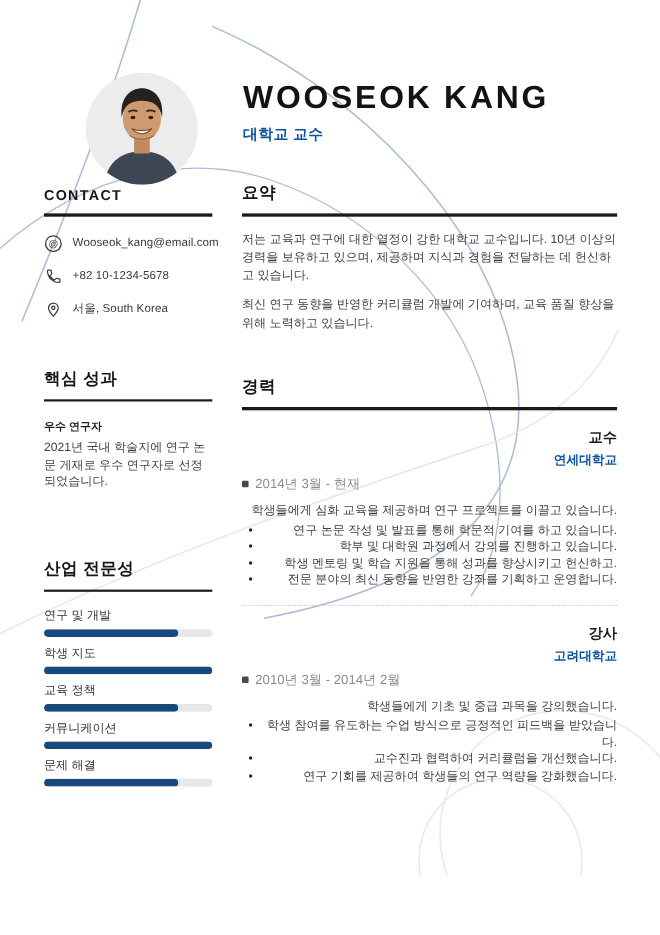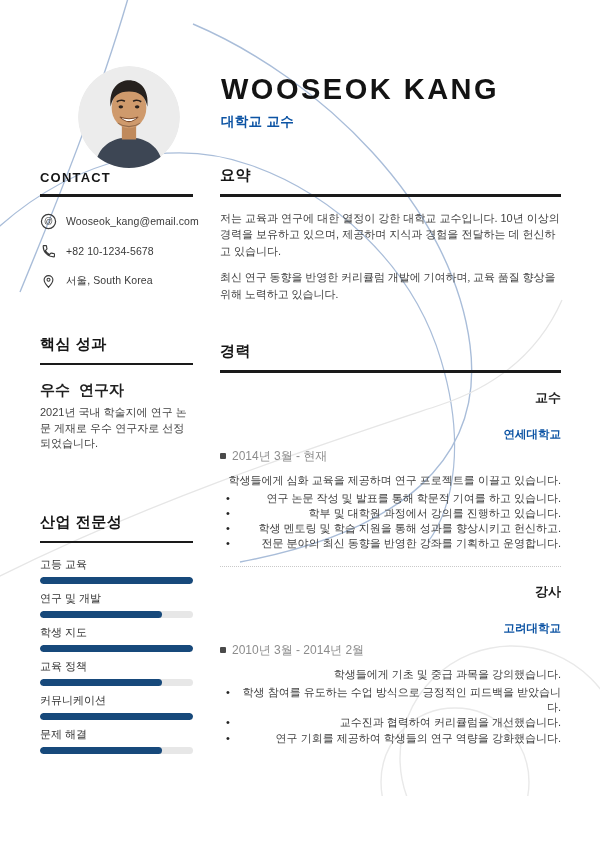--- a/index.html
+++ b/index.html
@@ -23,40 +23,40 @@
   .rule { height:2.5px; background:#1a1a1a; margin-top:9px; }
 
   
   .contact-list { margin-top:15px; }
   .c-row { display:flex; align-items:center; gap:9px; margin-bottom:11px; min-height:19px; }
   .c-icon { width:17px; height:17px; flex:0 0 17px; display:flex; align-items:center; justify-content:center; }
   .c-text { font-size:10.5px; color:#3a3a3a; letter-spacing:0.1px; }
 
   
   .ach-block { margin-top:16px; }
-  .ach-title { font-size:15px; font-weight:800; color:#1f1f1f;font-family:Liberation Mono, monospace; }
+  .ach-title { font-size:10px; font-weight:800; color:#1f1f1f; }
   .ach-desc { margin-top:5px; font-size:11px; line-height:15.5px; color:#3f3f3f; }
   .mt-lg { margin-top:44px; }
   .mt-md { margin-top:61px; }
 
   
   .skills { margin-top:14px; }
   .skill { margin-bottom:7px; }
   .skill-label { font-size:11px; color:#333333; }
   .track { margin-top:5px; height:7px; background:#e7e7e7; border-radius:4px; overflow:hidden; }
   .fill { height:100%; background:#17497b; border-radius:4px; }
 
   
   .summary-p { margin-top:13px; font-size:11px; line-height:16.5px; color:#3e3e3e; }
-  .summary-p + .summary-p { margin-top:10px;font-family:Liberation Serif, serif; }
+  .summary-p + .summary-p { margin-top:10px; }
   .exp-head { margin-top:40px; }
 
   .job { margin-top:16px;text-align:right; }
   .job-role { font-size:13px; font-weight:800; color:#1b1b1b; }
-  .company { margin-top:20px; font-size:11.5px; font-weight:800; color:#0d54a4; }
+  .company { margin-top:4px; font-size:11.5px; font-weight:800; color:#0d54a4; }
   .period { margin-top:6px; display:flex; align-items:center; gap:6px; font-size:12px; color:#8c8c8c; }
   .cal-icon { width:6px; height:6px; background:#4a4a4a; border-radius:1px; flex:0 0 6px; }
   .job-summary { margin-top:8px; font-size:11px; line-height:15px; color:#3e3e3e; }
   ul.bullets { list-style:none; margin-top:3px; }
   ul.bullets li { position:relative; padding-left:17px; font-size:11px; line-height:15.3px; color:#3e3e3e; }
   ul.bullets li::before { content:"•"; position:absolute; left:6px; color:#222; }
   .divider { border-top:1.5px dotted #c9c9c9; margin:14px 0 0 0; }
 </style>
 </head>
 <body>
@@ -130,26 +130,20 @@
     <div class="rule"></div>
     <div class="ach-block">
       <div class="ach-title">우수 연구자</div>
       <div class="ach-desc">2021년 국내 학술지에 연구 논문 게재로 우수 연구자로 선정되었습니다.</div>
     </div>
 
     <div class="sec-head-ko mt-md">산업 전문성</div>
     <div class="rule"></div>
     <div class="skills">
       <div class="skill">
-        <div class="skill-label">고등 교육</div>
-        <div class="track">
-            <div class="fill" style="width: 100%;"></div>
-          </div>
-      </div>
-      <div class="skill">
         <div class="skill-label">연구 및 개발</div>
         <div class="track">
             <div class="fill" style="width: 80%;"></div>
           </div>
       </div>
       <div class="skill">
         <div class="skill-label">학생 지도</div>
         <div class="track">
             <div class="fill" style="width: 100%;"></div>
           </div>

